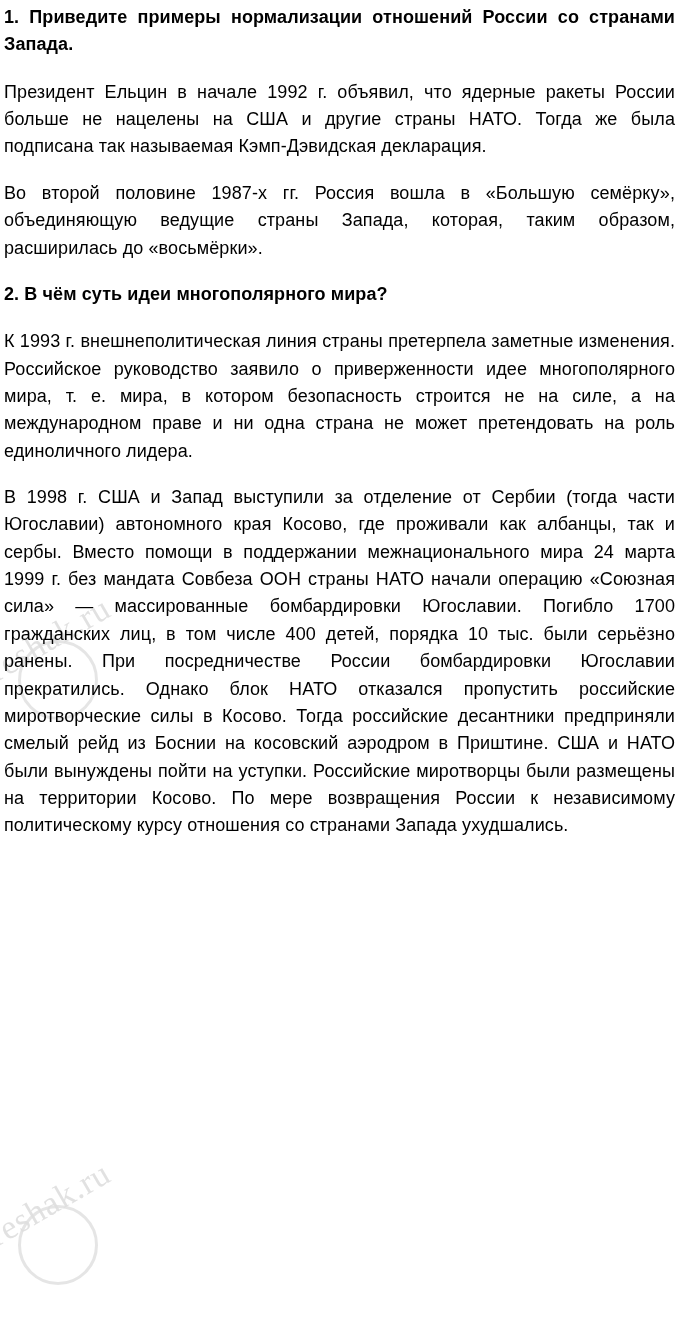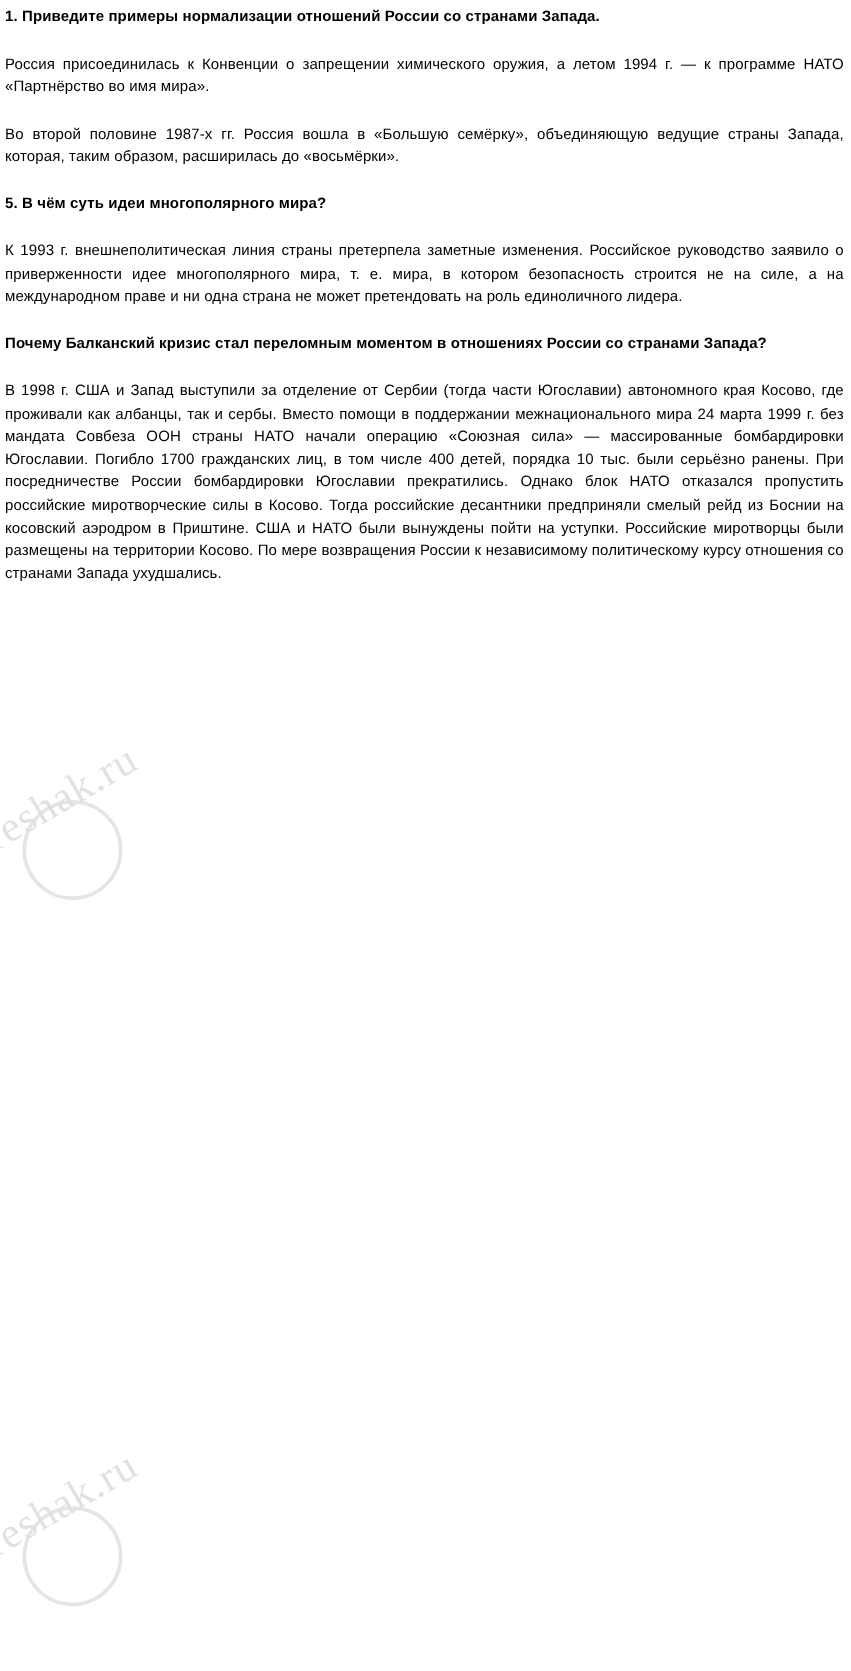--- a/index.html
+++ b/index.html
@@ -23,21 +23,21 @@
     box-sizing: border-box;
   }
   .content {
     position: relative;
     z-index: 2;
     padding: 4px 6px 0 4px;
     box-sizing: border-box;
   }
   p {
     margin: 0 0 19px 0;
-    font-size: 12px;
+    font-size: 18px;
     line-height: 1.52;
     text-align: justify;
     text-justify: inter-word;
     letter-spacing: 0.1px;
   }
   p.heading {
     font-weight: bold;
     margin-bottom: 20px;
   }
   p.last {
@@ -75,21 +75,20 @@
 
 <div class="page">
 
   <div class="wm wm-1">reshak.ru</div>
   <div class="wm-ring ring-1"></div>
   <div class="wm wm-2">reshak.ru</div>
   <div class="wm-ring ring-2"></div>
 
   <div class="content">
     <p class="heading">1. Приведите примеры нормализации отношений России со странами Запада.</p>
-    <p>Россия присоединилась к Конвенции о запрещении химического оружия, а летом 1994 г. — к программе НАТО «Партнёрство во имя мира».</p>
+    <p>Президент Ельцин в начале 1992 г. объявил, что ядерные ракеты России больше не нацелены на США и другие страны НАТО. Тогда же была подписана так называемая Кэмп-Дэвидская декларация.</p>
     <p>Во второй половине 1987-х гг. Россия вошла в «Большую семёрку», объединяющую ведущие страны Запада, которая, таким образом, расширилась до «восьмёрки».</p>
-    <p class="heading">5. В чём суть идеи многополярного мира?</p>
+    <p class="heading">2. В чём суть идеи многополярного мира?</p>
     <p>К 1993 г. внешнеполитическая линия страны претерпела заметные изменения. Российское руководство заявило о приверженности идее многополярного мира, т. е. мира, в котором безопасность строится не на силе, а на международном праве и ни одна страна не может претендовать на роль единоличного лидера.</p>
-    <p class="heading">Почему Балканский кризис стал переломным моментом в отношениях России со странами Запада?</p>
     <p class="last">В 1998 г. США и Запад выступили за отделение от Сербии (тогда части Югославии) автономного края Косово, где проживали как албанцы, так и сербы. Вместо помощи в поддержании межнационального мира 24 марта 1999 г. без мандата Совбеза ООН страны НАТО начали операцию «Союзная сила» — массированные бомбардировки Югославии. Погибло 1700 гражданских лиц, в том числе 400 детей, порядка 10 тыс. были серьёзно ранены. При посредничестве России бомбардировки Югославии прекратились. Однако блок НАТО отказался пропустить российские миротворческие силы в Косово. Тогда российские десантники предприняли смелый рейд из Боснии на косовский аэродром в Приштине. США и НАТО были вынуждены пойти на уступки. Российские миротворцы были размещены на территории Косово. По мере возвращения России к независимому политическому курсу отношения со странами Запада ухудшались.</p>
   </div>
 
 </div>
 
 </body></html>

